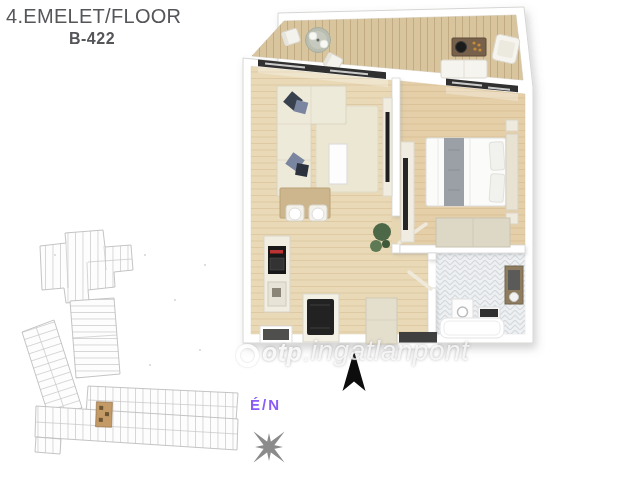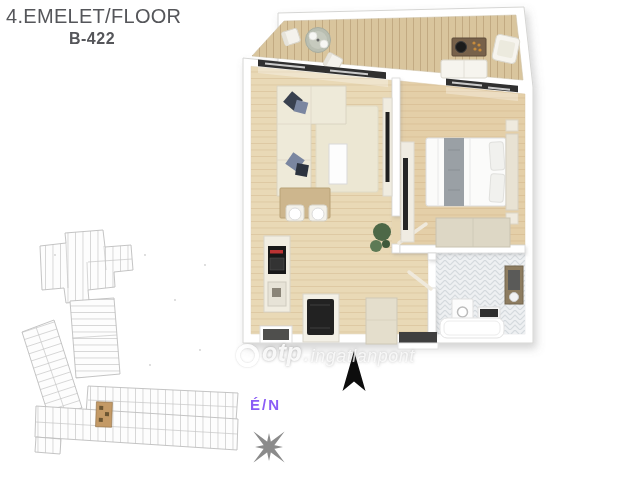--- a/index.html
+++ b/index.html
@@ -31,21 +31,21 @@
     box-shadow:0 0 2px rgba(120,120,120,.35), inset 0 0 2px rgba(120,120,120,.35);
     margin-right:3px;flex:0 0 auto;
   }
   .wm-brand{
     font-size:25px;font-weight:700;color:rgba(255,255,255,0.88);
     text-shadow:0 0 3px rgba(110,110,110,.55);
     letter-spacing:.5px;
   }
   .wm-sep{font-size:23px;color:rgba(255,255,255,0.8);text-shadow:0 0 3px rgba(110,110,110,.5);margin:0 1px;}
   .wm-suffix{
-    font-size:18px;font-weight:400;color:rgba(255,255,255,0.78);
+    font-size:28px;font-weight:400;color:rgba(255,255,255,0.78);
     text-shadow:0 0 3px rgba(110,110,110,.5);letter-spacing:.5px;
   }
   svg{position:absolute;left:0;top:0;}
 </style>
 </head>
 <body>
 
 <svg width="640" height="480" viewBox="0 0 640 480">
   <defs>
     <filter id="shadowBig" x="-20%" y="-20%" width="140%" height="140%">

